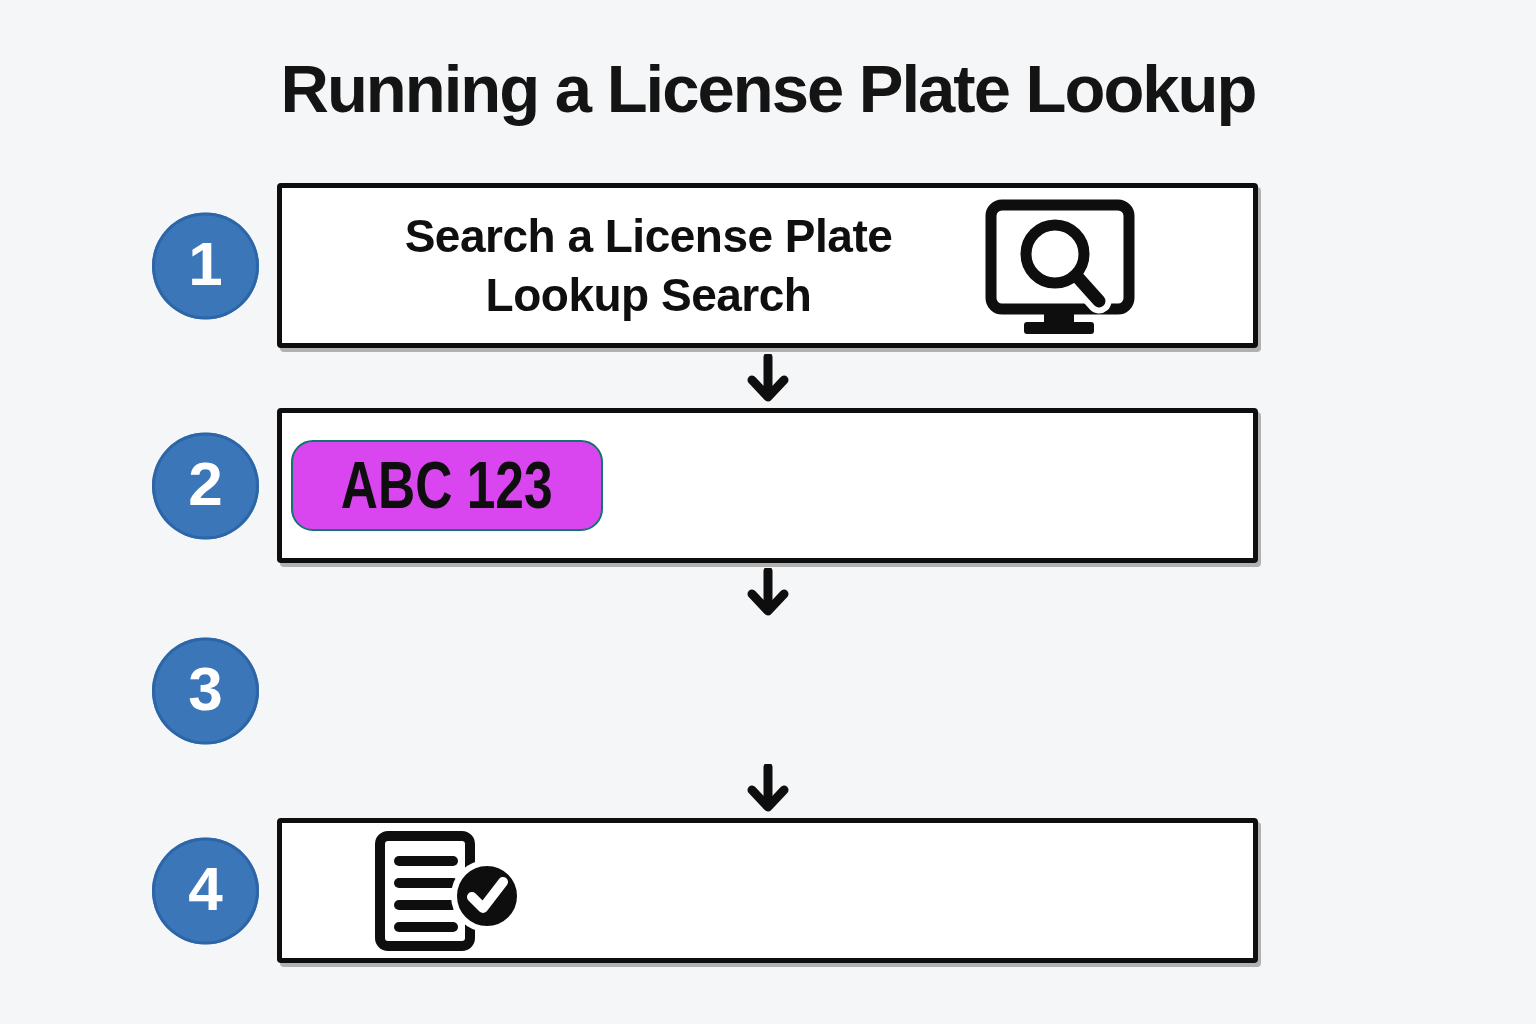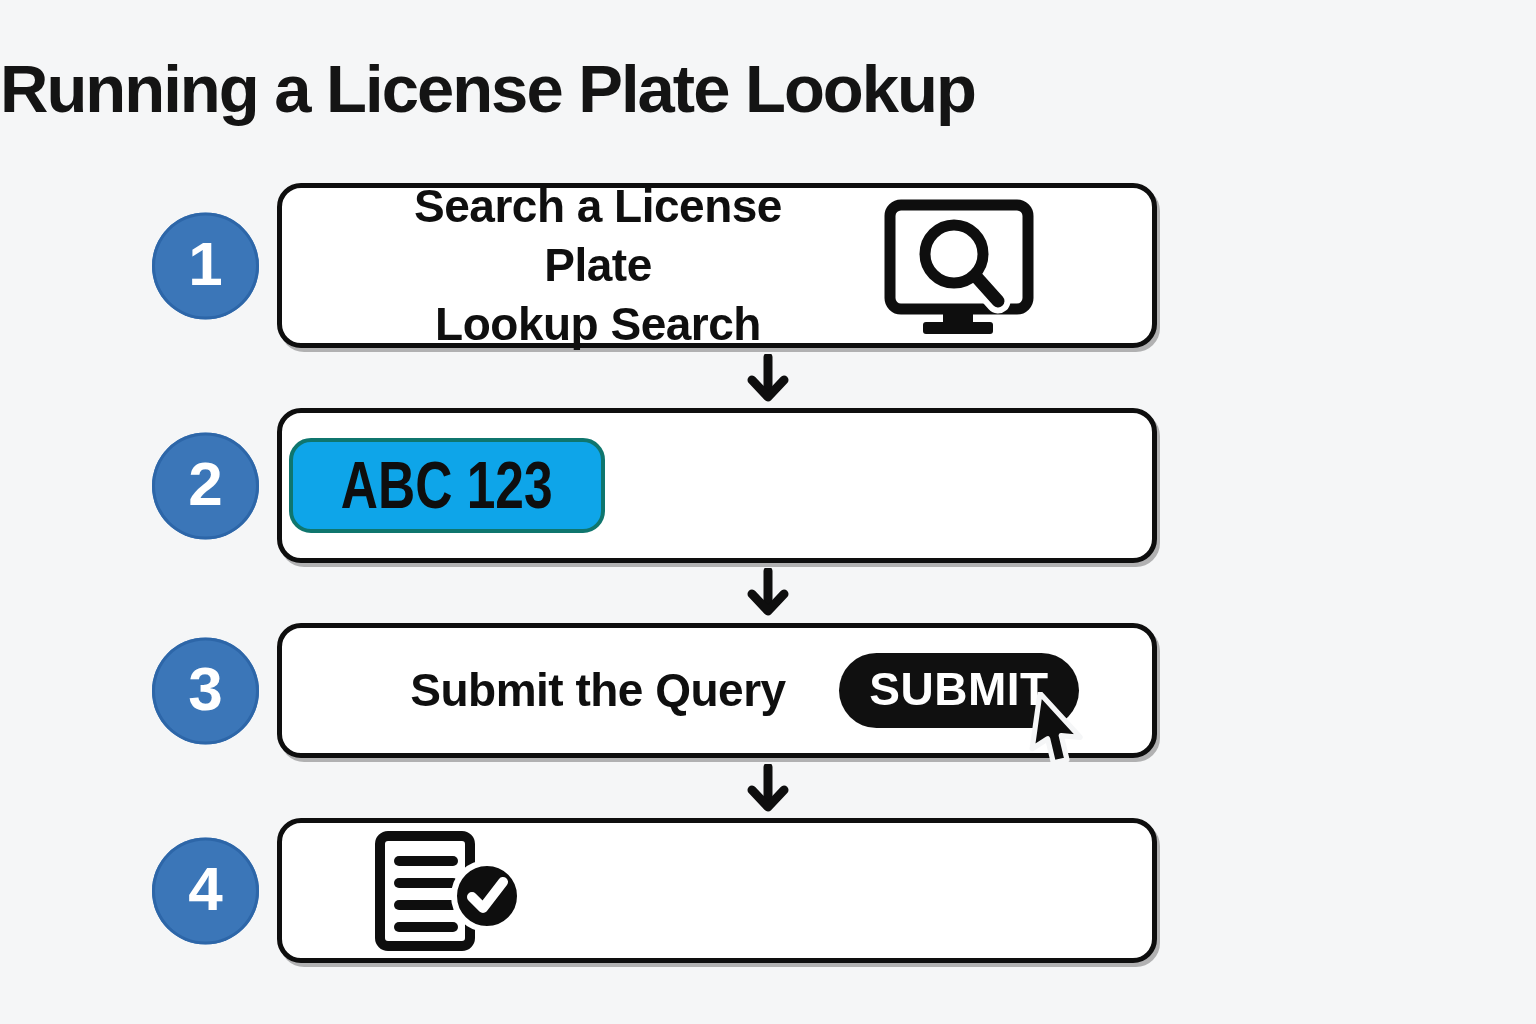--- a/index.html
+++ b/index.html
@@ -13,20 +13,21 @@
     position: relative;
     width: 1536px;
     height: 1024px;
     background: #f5f6f7;
   }
   .title {
     position: absolute;
     top: 50px;
     left: 0;
     width: 100%;
+    text-align: center;
     font-size: 67px;
     font-weight: 800;
     letter-spacing: -2px;
     color: #141414;
   }
   .step {
     position: absolute;
     left: 0;
     width: 100%;
   }
@@ -49,25 +50,25 @@
     align-items: center;
     justify-content: center;
     font-size: 62px;
     font-weight: 700;
     line-height: 1;
     padding-bottom: 4px;
   }
   .box {
     position: absolute;
     left: 277px;
-    width: 880px;
+    width: 981px;
     height: 100%;
     background: #ffffff;
     border: 5px solid #0e0e0e;
-    border-radius: 24px;
+    border-radius: 4px;
     box-shadow: 3px 4px 0 rgba(0,0,0,0.28);
     display: flex;
     align-items: center;
   }
   .label {
     flex: 1;
     margin-left: 120px;
     text-align: center;
     font-size: 46px;
     font-weight: 700;
@@ -86,22 +87,22 @@
   }
   .arrow {
     position: absolute;
     left: 745px;
   }
   .arrow-1 { top: 354px; }
   .arrow-2 { top: 568px; }
   .arrow-3 { top: 764px; }
   
   .plate {
-    background: #0ea5e9;
-    border: 4px solid #0f766e;
+    background: #d946ef;
+    border: 2px solid #0f766e;
     border-radius: 22px;
     padding: 6px 18px;
     display: flex;
     align-items: center;
     justify-content: center;
   }
   .plate-text {
     display: inline-block;
     font-size: 66px;
     font-weight: 700;
@@ -180,34 +181,20 @@
   </div>
 
   <svg class="arrow arrow-2" width="46" height="48" viewBox="0 0 46 48">
     <line x1="23" y1="3" x2="23" y2="38" stroke="#0e0e0e" stroke-width="9" stroke-linecap="round"></line>
     <polyline points="7,26 23,43 39,26" fill="none" stroke="#0e0e0e" stroke-width="9" stroke-linecap="round" stroke-linejoin="round"></polyline>
   </svg>
 
   <div class="step step-3">
     <div class="badge">
       <span>3</span>
-    </div>
-    <div class="box">
-      <div class="label">
-        <div class="line">Submit the Query</div>
-
-      </div>
-      <div class="icon-wrap">
-        <div class="submit-wrap">
-          <div class="submit-pill">SUBMIT</div>
-          <svg class="cursor-icon" width="72" height="78" viewBox="0 0 36 39">
-            <path d="M7 2 L7 30 L14 24 L18.5 35.5 L25 33 L20.5 21.5 L30 21 Z" fill="#0e0e0e" stroke="#f5f6f7" stroke-width="2.6" stroke-linejoin="round" transform="rotate(8 18 19)"></path>
-          </svg>
-        </div>
-      </div>
     </div>
   </div>
 
   <svg class="arrow arrow-3" width="46" height="48" viewBox="0 0 46 48">
     <line x1="23" y1="3" x2="23" y2="38" stroke="#0e0e0e" stroke-width="9" stroke-linecap="round"></line>
     <polyline points="7,26 23,43 39,26" fill="none" stroke="#0e0e0e" stroke-width="9" stroke-linecap="round" stroke-linejoin="round"></polyline>
   </svg>
 
   <div class="step step-4">
     <div class="badge">

